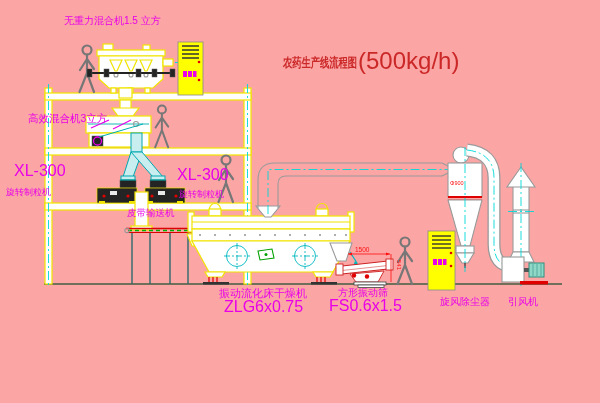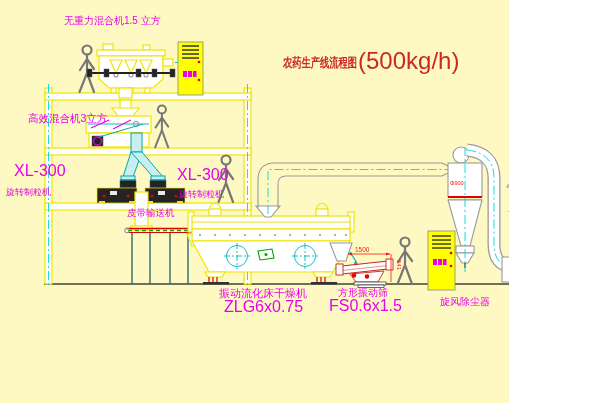--- a/index.html
+++ b/index.html
@@ -1,16 +1,16 @@
 <!DOCTYPE html>
 <html><head>
 <meta charset="utf-8">
 <style>
   html,body{margin:0;padding:0;background:#fff;}
-  #stage{position:relative;width:509px;height:403px;background:#fef9c3;overflow:hidden;
+  #stage{position:relative;width:600px;height:403px;background:#fca5a5;overflow:hidden;
          font-family:"Liberation Sans",sans-serif;}
   svg{position:absolute;left:0;top:0;}
   
   .y  {stroke:#f0e400;fill:#ffffff;stroke-width:1.2;}
   .yl {stroke:#f0e400;fill:none;stroke-width:1.2;}
   .g  {stroke:#9a9a9a;fill:#ffffff;stroke-width:1.1;}
   .gl {stroke:#9a9a9a;fill:none;stroke-width:1.1;}
   .cl {stroke:#00d8d8;fill:none;stroke-width:0.9;stroke-dasharray:9 3 2 3;}
   .chute{fill:#c9eef0;stroke:#00a8b0;stroke-width:1;}
   .dk {fill:#242424;stroke:#555;stroke-width:0.5;}

